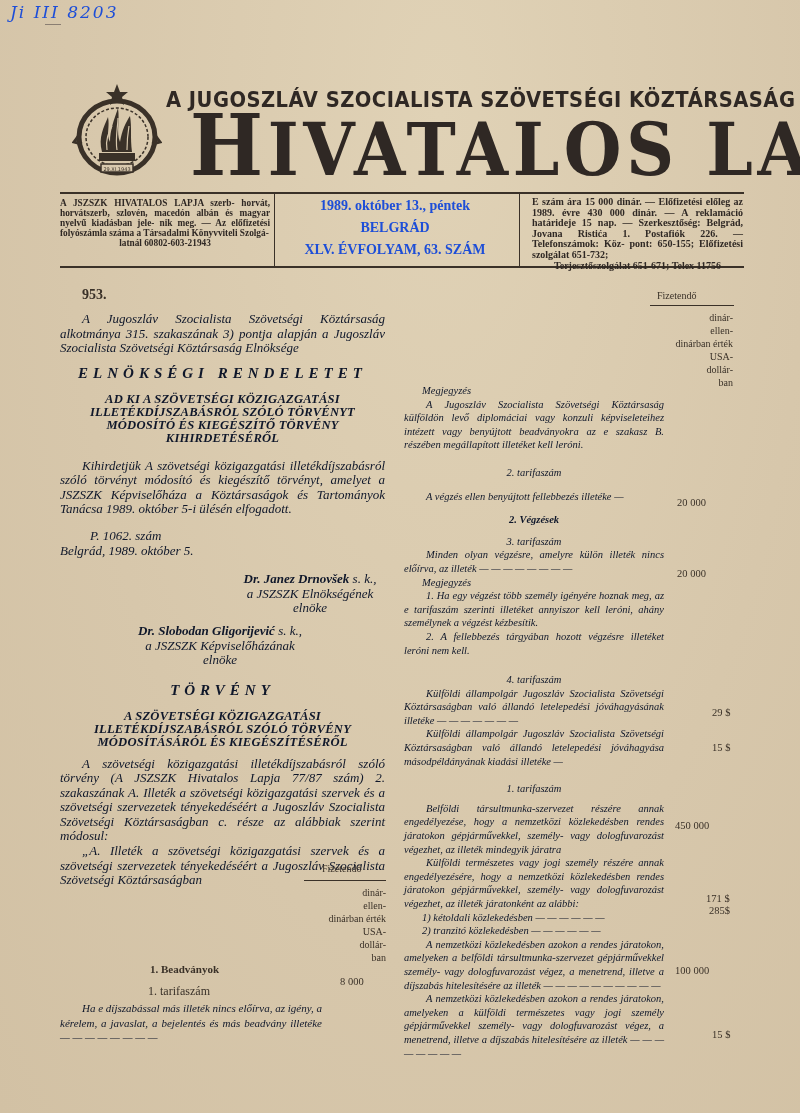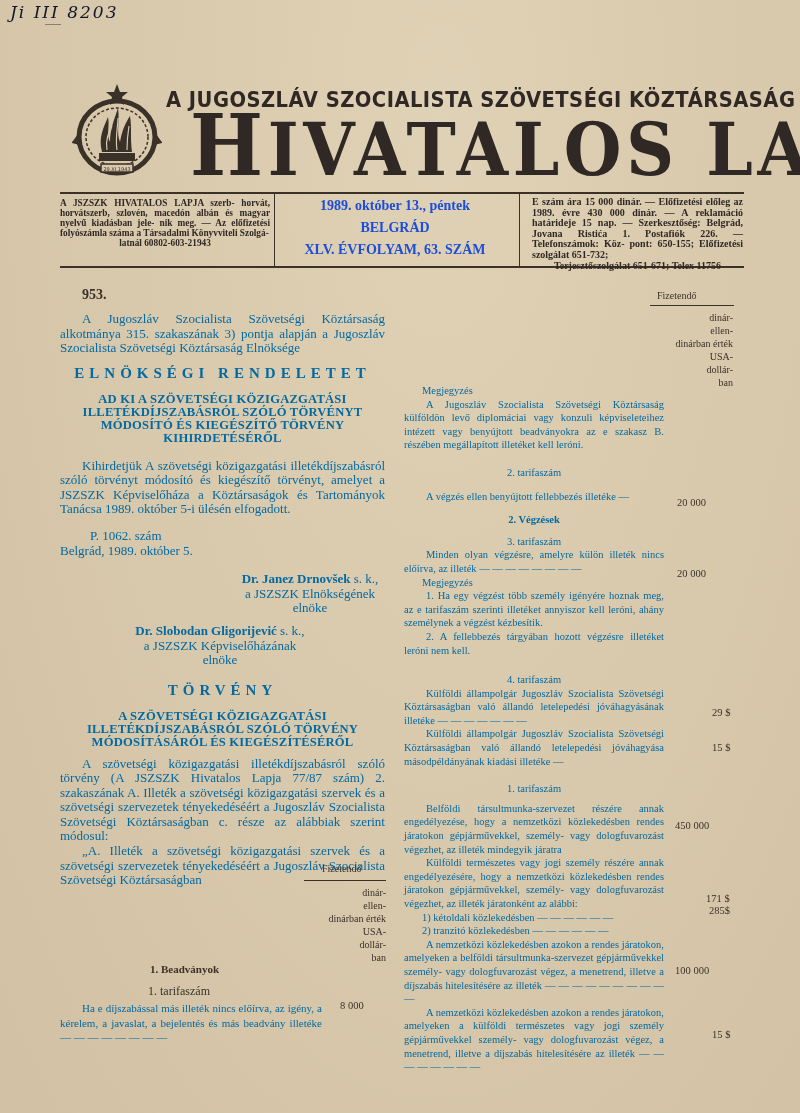--- a/index.html
+++ b/index.html
@@ -6,21 +6,21 @@
   body {
     width:800px; height:1113px; overflow:hidden; position:relative;
     background:#d8c8ad;
     background-image: radial-gradient(ellipse at 55% 10%, #e0d2b6 0%, #d7c7ab 60%, #d2c1a4 100%);
     font-family:"Liberation Serif", "DejaVu Serif", serif;
     color:#3a3128;
   }
   .abs { position:absolute; }
   .handwriting {
     left:10px; top:2px; font-family:"DejaVu Serif", serif; font-style:italic;
-    font-size:17px; color:#0f172a; letter-spacing:2px;
+    font-size:17px; color:#1d4ed8; letter-spacing:2px;
   }
   .hw-dash { left:45px; top:24px; width:16px; height:1px; background:#8a7e72; }
 
   
   .emblem { left:72px; top:82px; width:90px; height:100px; }
 
   .masthead-sub {
     left:166px; top:88px; font-family:"DejaVu Sans", sans-serif; font-weight:bold;
     font-size:21px; letter-spacing:0.5px; color:#2f2824; white-space:nowrap;
     transform:scaleX(0.93); transform-origin:left top;
@@ -41,21 +41,21 @@
   }
   .hdr-left .last { text-align:center; display:block; }
   .hdr-mid { left:280px; top:198px; width:230px; text-align:center; font-weight:bold; color:#1d4ed8; }
   .hdr-mid div { font-size:14px; line-height:16px; margin-bottom:6px; }
   .hdr-right {
     left:532px; top:197px; width:211px; font-size:10px; line-height:10.6px;
     font-weight:bold; text-align:justify; color:#2f2824;
   }
   .hdr-right .last { text-align:center; display:block; }
 
-  .col { font-size:12px; line-height:13.8px; color:#0369a1; }
+  .col { font-size:12px; line-height:13.8px; color:#0f172a;font-style:italic; }
   .para { text-align:justify; text-indent:22px; margin:0; }
   .center { text-align:center; }
   .bold { font-weight:bold; }
   .spaced { letter-spacing:5px; font-weight:bold; font-size:15px; text-align:center; }
   .caps-title { font-weight:bold; text-align:center; font-size:12.6px; line-height:13px; letter-spacing:0.2px; }
 
   .num { position:absolute; font-size:10.5px; color:#3a3128; white-space:nowrap; }
   .fiz-head { font-size:10px; }
   .fiz-lines { font-size:10px; line-height:13px; text-align:right; }
   .dash-line { white-space:nowrap; }
@@ -147,21 +147,21 @@
   <div>USA-</div>
   <div>dollár-</div>
   <div>ban</div>
 </div>
 
 <div class="abs bold" style="left:150px; top:963px; font-size:11px;">1. Beadványok</div>
 <div class="abs" style="left:148px; top:984px; font-size:12px;">1. tarifaszám</div>
 <div class="abs col" style="left:60px; top:1001px; width:262px; font-size:11px; line-height:14.5px;">
   <p class="para">Ha e díjszabással más illeték nincs előírva, az igény, a kérelem, a javaslat, a bejelentés és más beadvány illetéke — — — — — — — —</p>
 </div>
-<div class="num" style="left:340px; top:1000px;">8 000</div>
+<div class="num" style="left:340px; top:976px;">8 000</div>
 
 <div class="abs fiz-head" style="left:657px; top:290px;">Fizetendő</div>
 <div class="abs" style="left:650px; top:305px; width:84px; height:1px; background:#3a3128;"></div>
 <div class="abs fiz-lines" style="left:646px; top:311px; width:87px;">
   <div>dinár-</div>
   <div>ellen-</div>
   <div>dinárban érték</div>
   <div>USA-</div>
   <div>dollár-</div>
   <div>ban</div>

